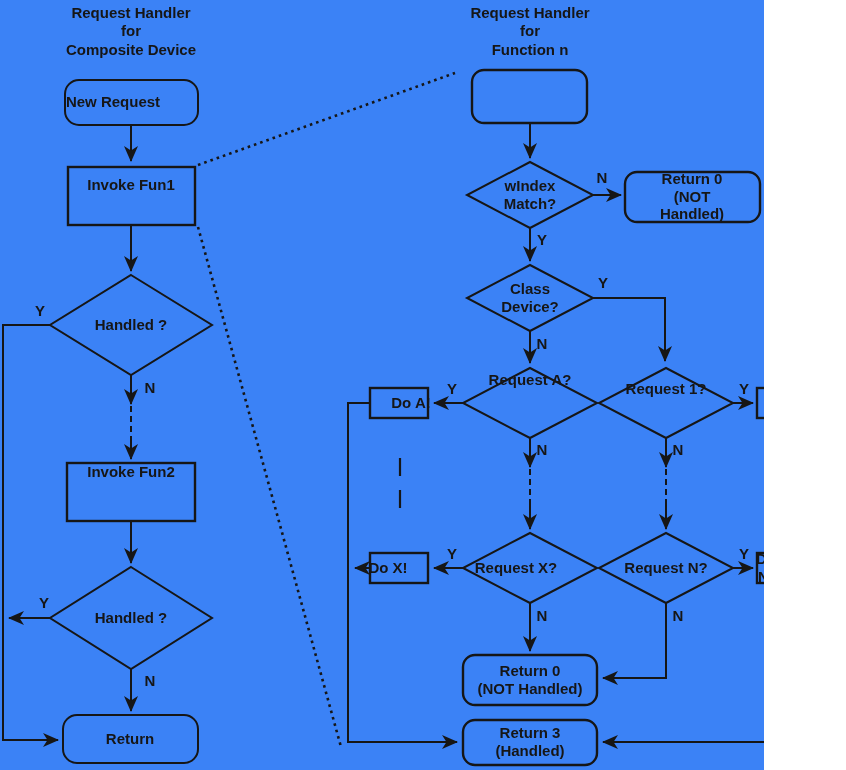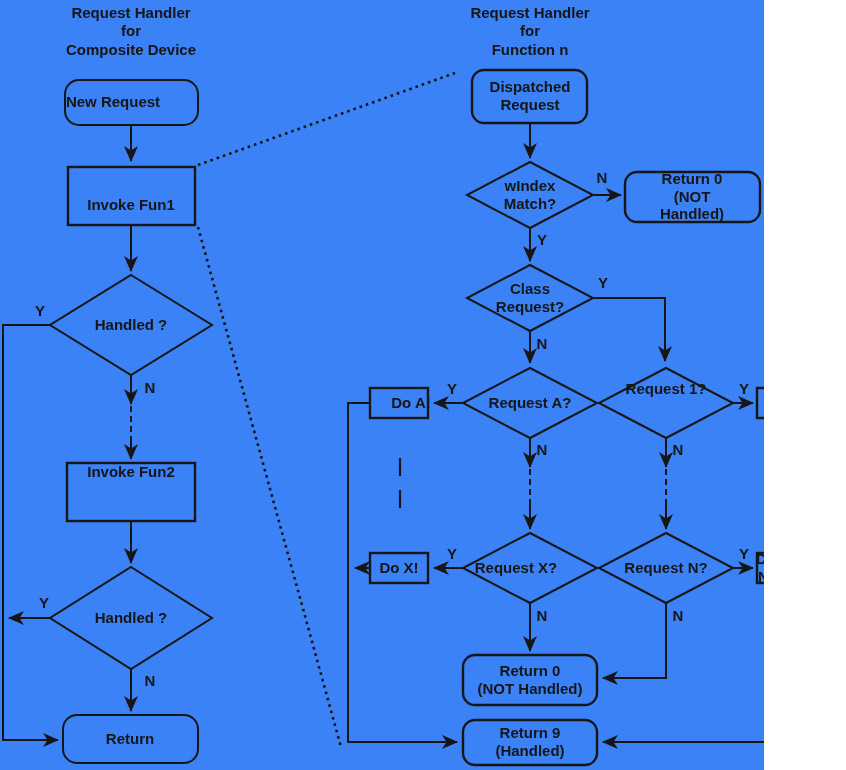--- a/index.html
+++ b/index.html
@@ -119,59 +119,57 @@
       <path d="M666,603 V678 H603" marker-end="url(#arr)"></path>
 
       <rect x="463" y="720" width="134" height="45" rx="12" stroke-width="2.4"></rect>
     </g>
   </svg>
 
   <div class="lbl title" style="left:131px;top:31px">Request Handler
 for
 Composite Device</div>
   <div class="lbl" style="left:113px;top:102px">New Request</div>
-  <div class="lbl" style="left:131px;top:205px">Invoke Fun1</div>
+  <div class="lbl" style="left:131px;top:185px">Invoke Fun1</div>
   <div class="lbl" style="left:131px;top:325px">Handled ?</div>
   <div class="lbl edge" style="left:40px;top:311px">Y</div>
   <div class="lbl edge" style="left:150px;top:388px">N</div>
   <div class="lbl" style="left:131px;top:472px">Invoke Fun2</div>
   <div class="lbl" style="left:131px;top:618px">Handled ?</div>
   <div class="lbl edge" style="left:44px;top:603px">Y</div>
   <div class="lbl edge" style="left:150px;top:681px">N</div>
   <div class="lbl" style="left:130px;top:739px">Return</div>
 
   <div class="lbl title" style="left:530px;top:31px">Request Handler
 for
 Function n</div>
-  <div class="lbl" style="left:530px;top:96px">Dispatched
-Request</div>
   <div class="lbl" style="left:530px;top:195px">wIndex
 Match?</div>
   <div class="lbl edge" style="left:602px;top:178px">N</div>
   <div class="lbl" style="left:692px;top:197px">Return 0
 (NOT Handled)</div>
   <div class="lbl edge" style="left:542px;top:240px">Y</div>
   <div class="lbl" style="left:530px;top:298px">Class
-Request?</div>
+Device?</div>
   <div class="lbl edge" style="left:603px;top:283px">Y</div>
   <div class="lbl edge" style="left:542px;top:344px">N</div>
-  <div class="lbl" style="left:530px;top:403px">Request A?</div>
+  <div class="lbl" style="left:530px;top:380px">Request A?</div>
   <div class="lbl edge" style="left:452px;top:389px">Y</div>
   <div class="lbl edge" style="left:542px;top:450px">N</div>
   <div class="lbl" style="left:411px;top:403px">Do A!</div>
   <div class="lbl" style="left:666px;top:389px">Request 1?</div>
   <div class="lbl edge" style="left:744px;top:389px">Y</div>
   <div class="lbl edge" style="left:678px;top:450px">N</div>
   <div class="lbl" style="left:786px;top:403px">Do 5!</div>
   <div class="lbl" style="left:516px;top:568px">Request X?</div>
   <div class="lbl edge" style="left:452px;top:554px">Y</div>
   <div class="lbl edge" style="left:542px;top:616px">N</div>
-  <div class="lbl" style="left:399px;top:568px">Do X!</div>
+  <div class="lbl" style="left:388px;top:568px">Do X!</div>
   <div class="lbl" style="left:666px;top:568px">Request N?</div>
   <div class="lbl edge" style="left:744px;top:554px">Y</div>
   <div class="lbl edge" style="left:678px;top:616px">N</div>
   <div class="lbl" style="left:766px;top:568px">Do N!</div>
   <div class="lbl" style="left:530px;top:680px">Return 0
 (NOT Handled)</div>
-  <div class="lbl" style="left:530px;top:742px">Return 9
+  <div class="lbl" style="left:530px;top:742px">Return 3
 (Handled)</div>
 
 </div>
 
 </body></html>

